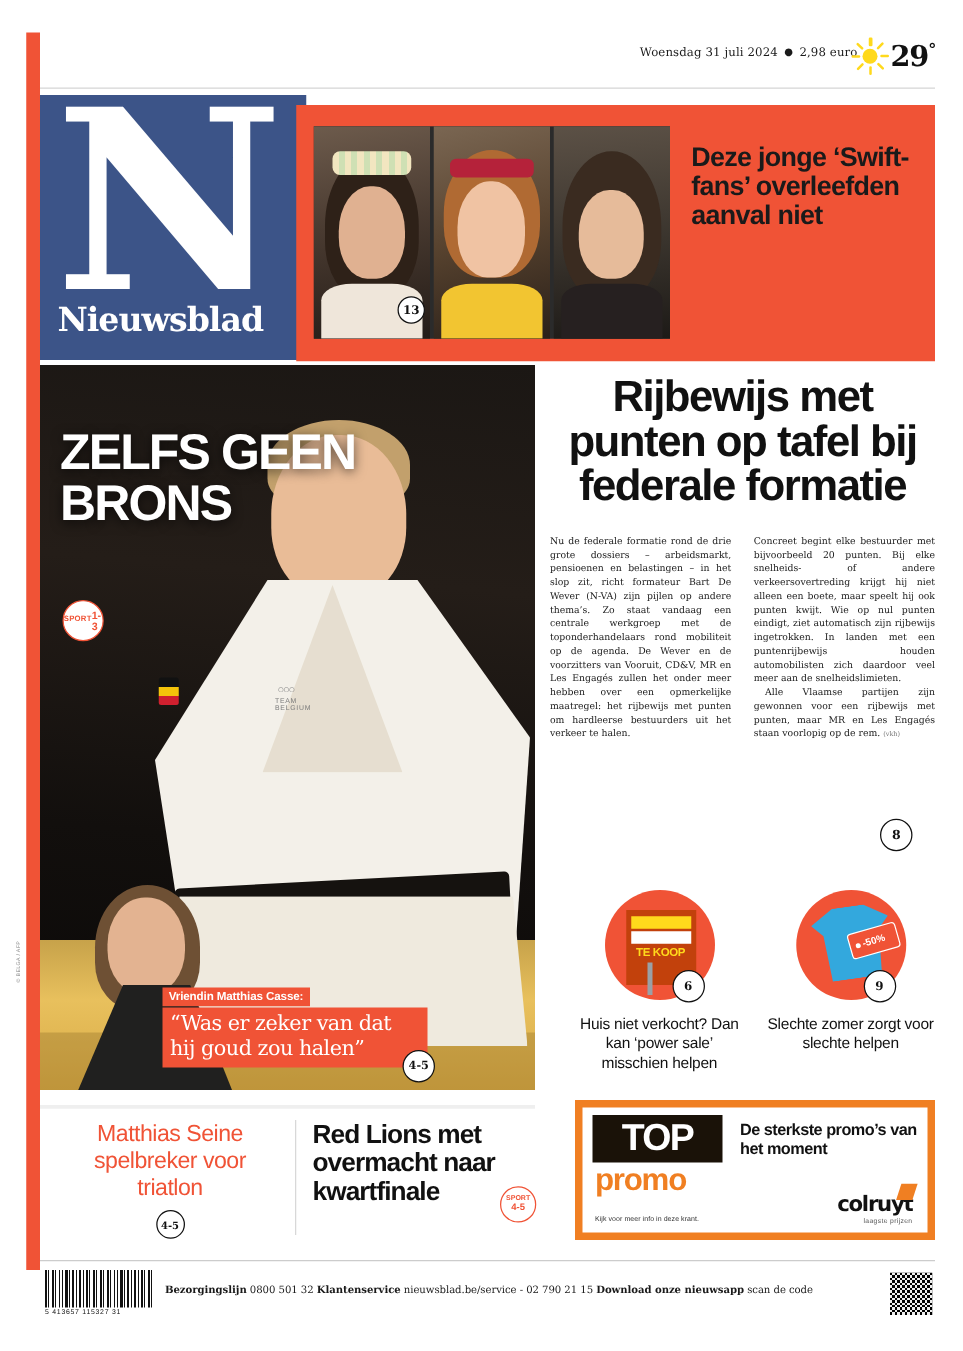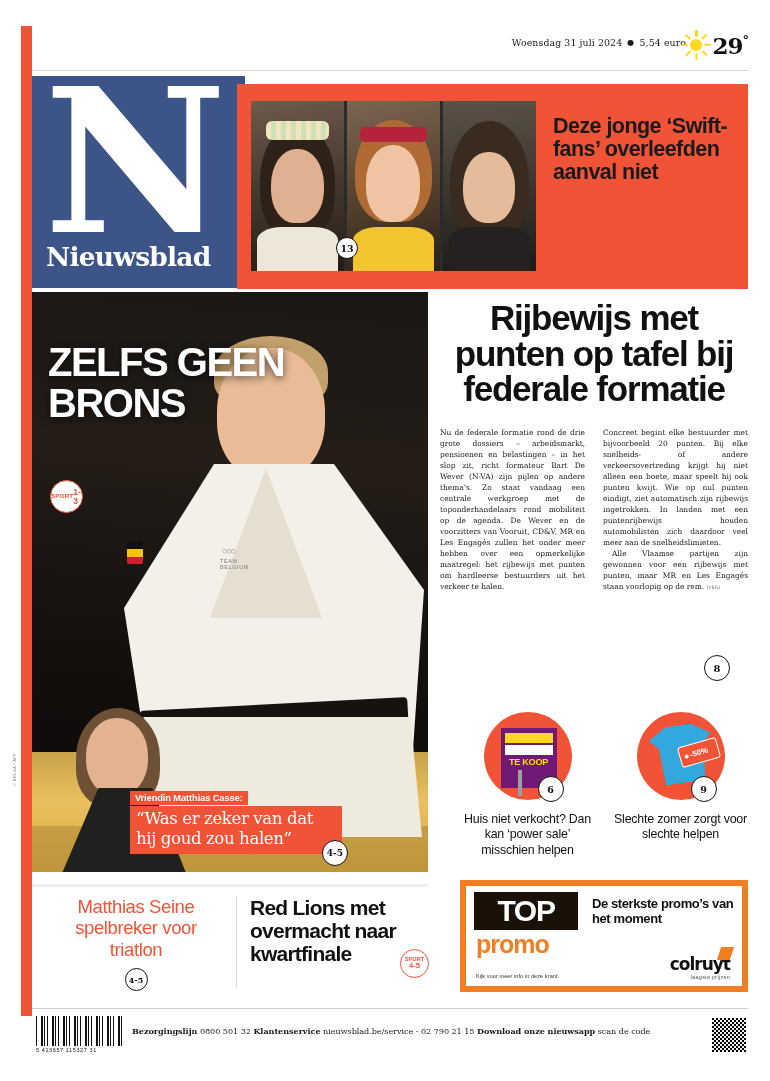--- a/index.html
+++ b/index.html
@@ -98,21 +98,21 @@
     position: absolute; left: 316px; top: 31px; right: 14px;
     color: #1a1a1a; font-weight: 700; font-size: 21.5px; line-height: 1.07;
     letter-spacing: -0.55px;
   }
   .pill {
     width: 22px; height: 22px; border-radius: 50%;
     background: #fff; color: #111; border: 1px solid #111;
     display: flex; align-items: center; justify-content: center;
     font-size: 9.5px; font-weight: 700; font-family: "DejaVu Serif", serif;
   }
-  .teaser-pill { position: absolute; left: 336px; top: 237px; }
+  .teaser-pill { position: absolute; left: 318px; top: 237px; }
 
   
   .main-photo {
     position: absolute; left: 32px; top: 292px; width: 396px; height: 580px;
     overflow: hidden; background: #111;
   }
   .mp-bg { position: absolute; inset: 0;
     background: linear-gradient(185deg,#1b1714 0%,#241d18 30%,#120f0d 65%,#0a0807 100%); }
   .mp-mat { position: absolute; left: 0; right: 0; bottom: 0; height: 120px;
     background: linear-gradient(180deg,#c7a24a 0%,#e8c05d 40%,#d9ab45 100%); }
@@ -217,21 +217,21 @@
     width: 26px; height: 26px; border-radius: 50%;
     background: #fff; border: 1px solid #111; color: #111;
     display: flex; align-items: center; justify-content: center;
     font-size: 9.5px; font-weight: 700; font-family: "DejaVu Serif", serif;
   }
   .promo-cap {
     margin-top: 12px; text-align: center;
     font-size: 12.4px; line-height: 1.24; color: #111; letter-spacing: -0.2px;
   }
   
-  .sign { position: absolute; left: 17px; top: 16px; width: 56px; height: 60px; background: #701a75; }
+  .sign { position: absolute; left: 17px; top: 16px; width: 56px; height: 60px; background: #c2410c; }
   .sign-yellow { position: absolute; left: 4px; top: 5px; right: 4px; height: 10px; background: #ffd91c; }
   .sign-white { position: absolute; left: 4px; top: 17px; right: 4px; height: 10px; background: #fff; }
   .sign-txt { position: absolute; left: 0; right: 0; top: 29px; text-align: center;
     color: #ffd91c; font-size: 9.2px; font-weight: 700; letter-spacing: -0.3px; }
   .sign-pole { position: absolute; left: 34px; top: 58px; width: 4px; height: 26px; background: #9aa0a6; }
   
   .shirt { position: absolute; left: 14px; top: 13px; width: 62px; height: 58px;
     background: #33a8dd; transform: rotate(-8deg);
     clip-path: polygon(30% 0, 70% 0, 100% 20%, 86% 36%, 82% 100%, 18% 100%, 14% 36%, 0 20%); }
   .tag { position: absolute; left: 42px; top: 30px; width: 40px; height: 21px;
@@ -331,21 +331,21 @@
 <div class="page">
 
   <div class="left-rail">
     <div class="rail-text">© BELGA / AFP</div>
   </div>
 
   <div class="masthead">
     <div class="date-line">
       <span>Woensdag 31 juli 2024</span>
       <span class="dot">●</span>
-      <span>5,54 euro</span>
+      <span>2,98 euro</span>
     </div>
     <div class="weather">
       <div class="sun">
         <div class="sun-core"></div>
         <div class="ray" style="transform:rotate(0deg)"></div>
         <div class="ray" style="transform:rotate(45deg)"></div>
         <div class="ray" style="transform:rotate(90deg)"></div>
         <div class="ray" style="transform:rotate(135deg)"></div>
         <div class="ray" style="transform:rotate(180deg)"></div>
         <div class="ray" style="transform:rotate(225deg)"></div>

